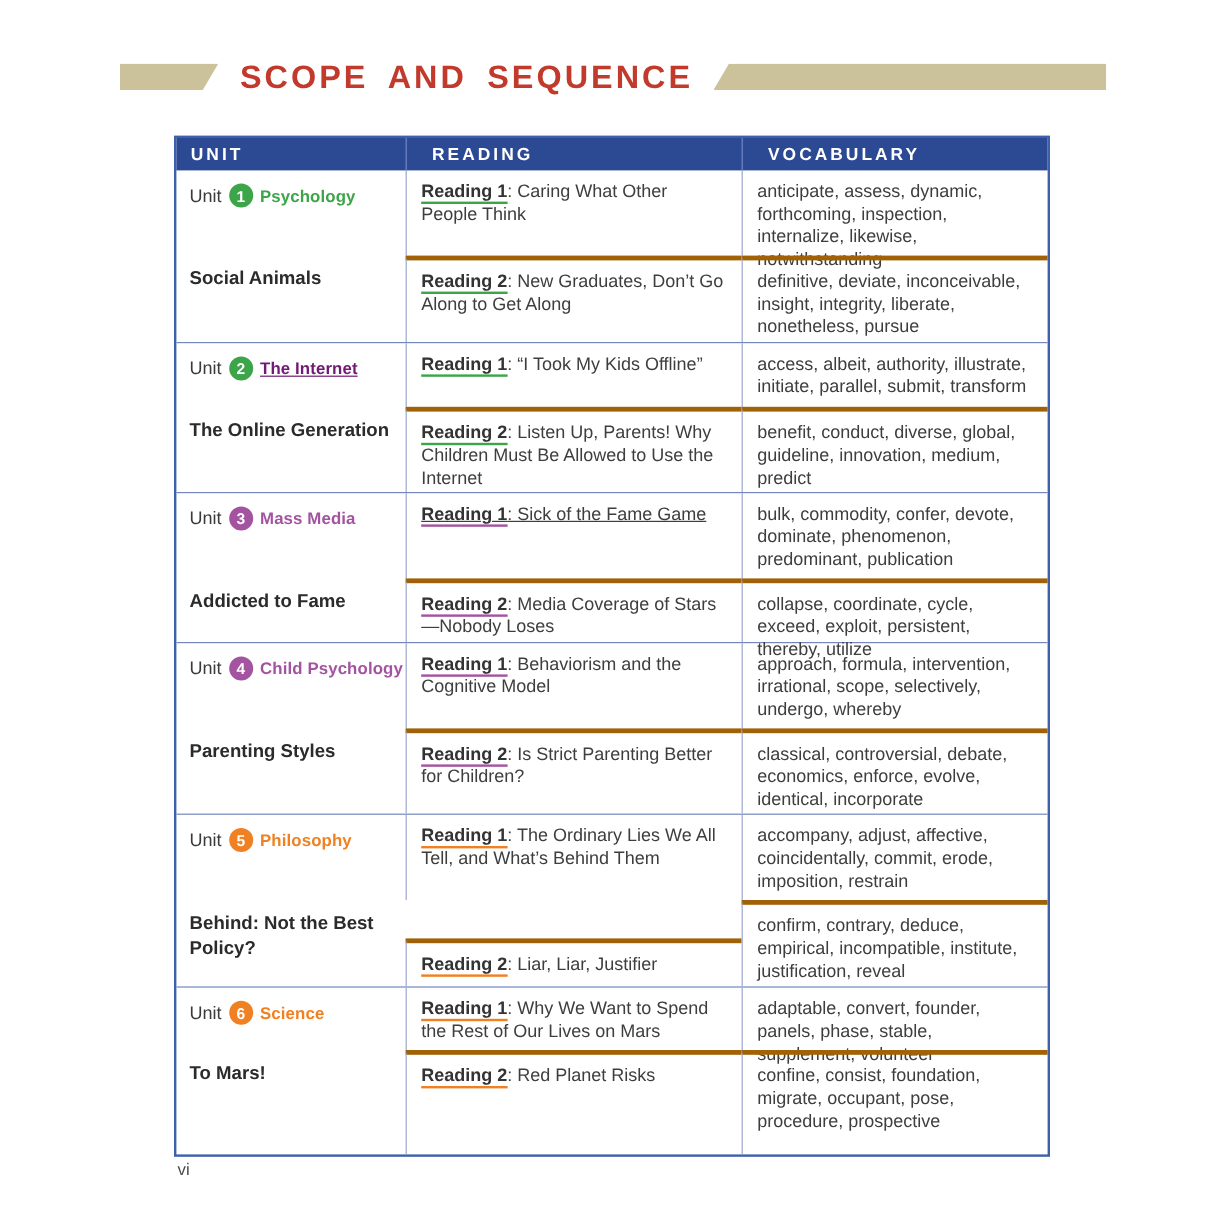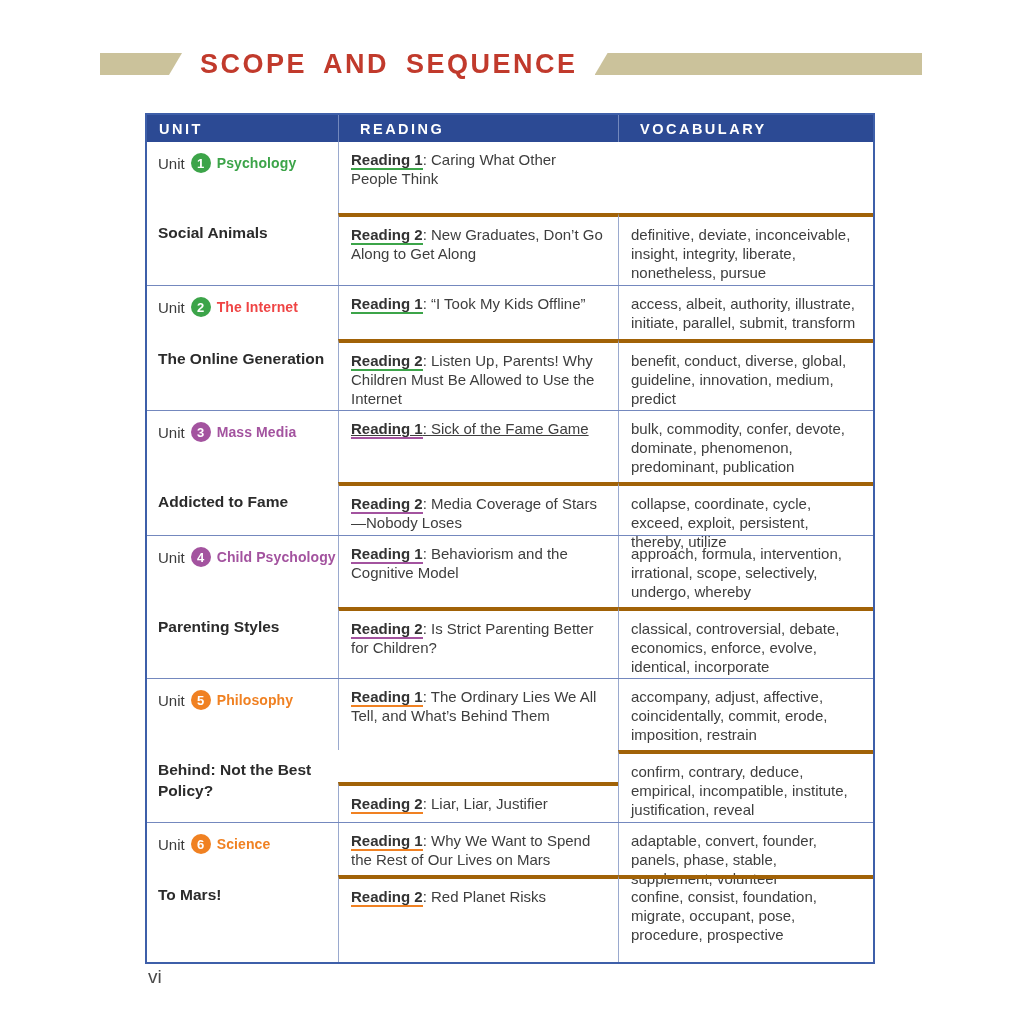--- a/index.html
+++ b/index.html
@@ -76,21 +76,21 @@
     font-size: 15px; color: #3E3E3E; line-height: 1.27;
   }
   .sep-top { border-top: 4px solid #a16207; }
   .reading-label {
     font-weight: bold; color: #333333;
     border-bottom: 2px solid; padding-bottom: 0;
   }
 
   .page-num {
     position: absolute; left: 148px; top: 966px;
-    font-size: 19px; color: #4A4A4A;
+    font-size: 14px; color: #4A4A4A;
   }
 </style>
 </head>
 <body>
 
 <div class="banner">
   <div class="bar-left"></div>
   <div class="banner-title">SCOPE AND SEQUENCE</div>
   <div class="bar-right"></div>
 </div>
@@ -108,33 +108,34 @@
         <span class="uword">Unit</span>
         <span class="badge" style="background: rgb(60, 164, 73);">1</span>
         <span class="subject" style="color: rgb(60, 164, 73);">Psychology</span>
       </div>
     </div>
     <div class="unit-title" style="grid-column:1; grid-row:2;">Social Animals</div>
 
     <div class="rcell" style="grid-column:2; grid-row:1;">
       <span class="reading-label" style="border-bottom-color: rgb(60, 164, 73);">Reading 1</span><span class="rtitle">: Caring What Other People Think</span>
     </div>
+    <div class="vcell" style="grid-column:3; grid-row:1;">anticipate, assess, dynamic, forthcoming, inspection, internalize, likewise, notwithstanding</div>
 
     <div class="rcell sep-top" style="grid-column:2; grid-row:2;">
       <span class="reading-label" style="border-bottom-color: rgb(60, 164, 73);">Reading 2</span><span class="rtitle">: New Graduates, Don’t Go Along to Get Along</span>
     </div>
     <div class="vcell sep-top" style="grid-column:3; grid-row:2;">definitive, deviate, inconceivable, insight, integrity, liberate, nonetheless, pursue</div>
   </div>
 
   <div class="unit-section" style="grid-template-rows: 53px 71px;">
     <div class="ucell" style="grid-column:1; grid-row:1;">
       <div class="unit-label-row">
         <span class="uword">Unit</span>
         <span class="badge" style="background: rgb(60, 164, 73);">2</span>
-        <span class="subject" style="color: #ef4444;">The Internet</span>
+        <span class="subject" style="color: #701a75; text-decoration: underline;">The Internet</span>
       </div>
     </div>
     <div class="unit-title" style="grid-column:1; grid-row:2;">The Online Generation</div>
 
     <div class="rcell" style="grid-column:2; grid-row:1;">
       <span class="reading-label" style="border-bottom-color: rgb(60, 164, 73);">Reading 1</span><span class="rtitle">: “I Took My Kids Offline”</span>
     </div>
     <div class="vcell" style="grid-column:3; grid-row:1;">access, albeit, authority, illustrate, initiate, parallel, submit, transform</div>
 
     <div class="rcell sep-top" style="grid-column:2; grid-row:2;">

